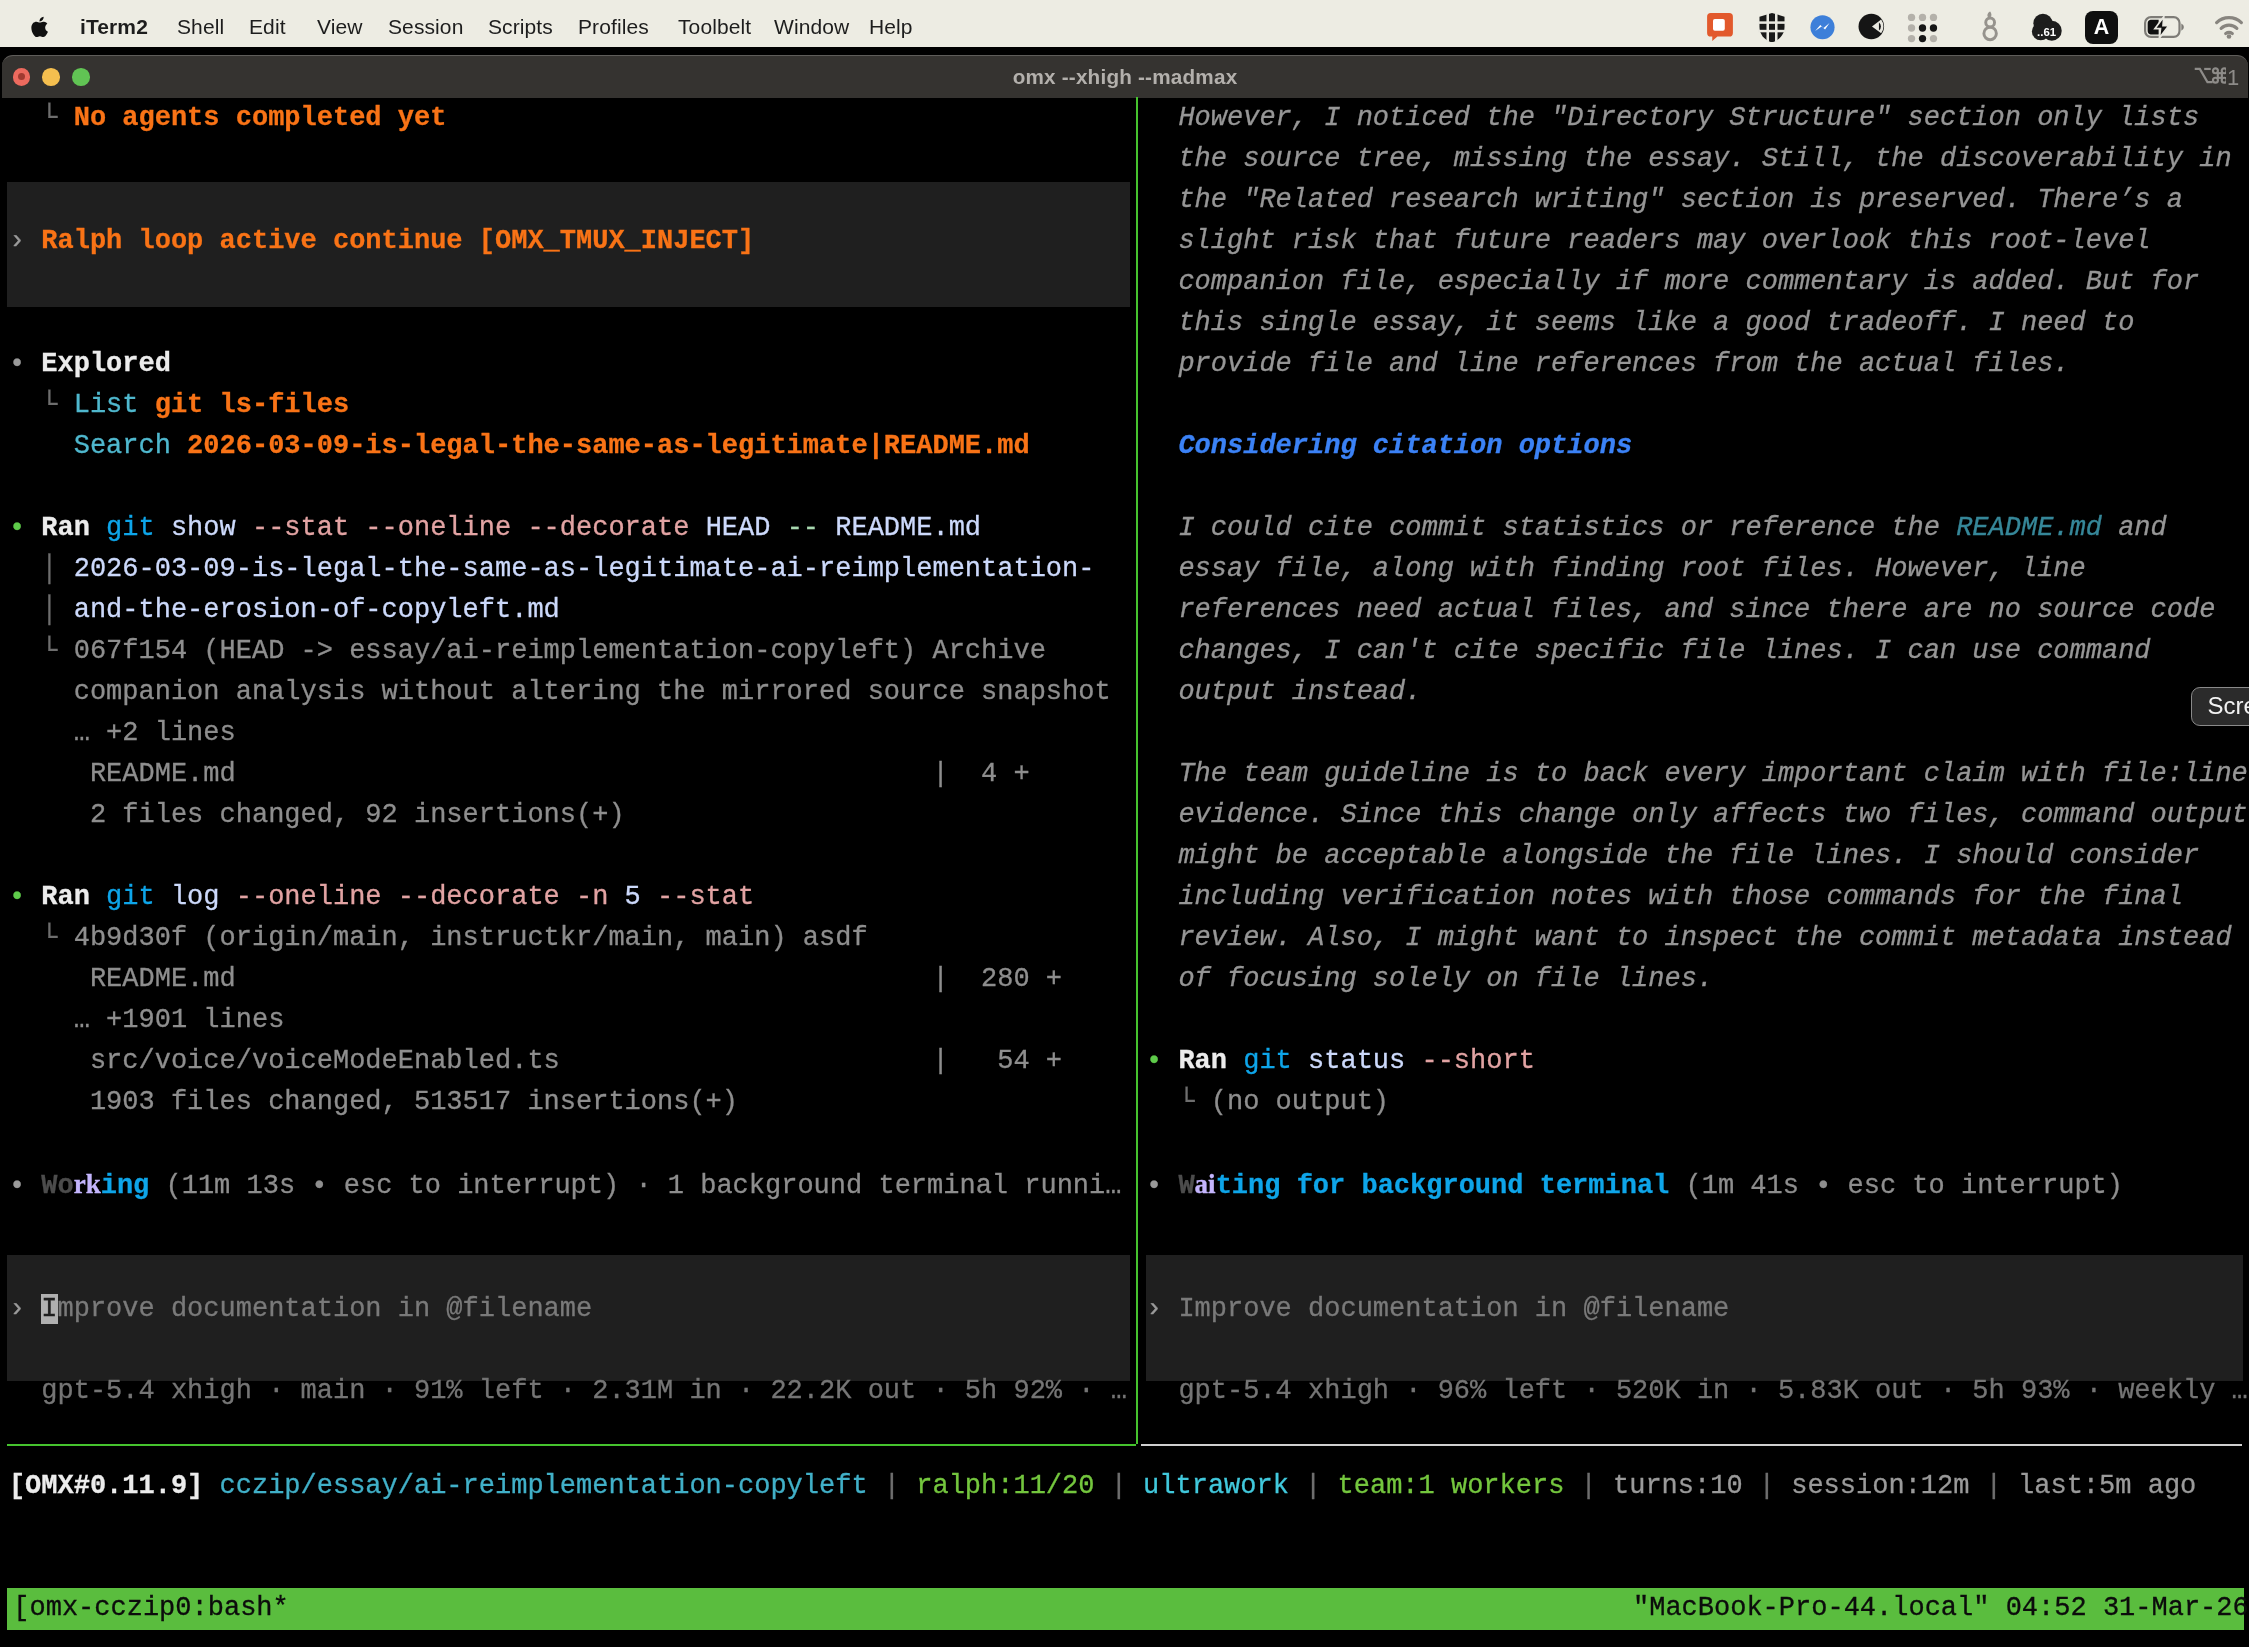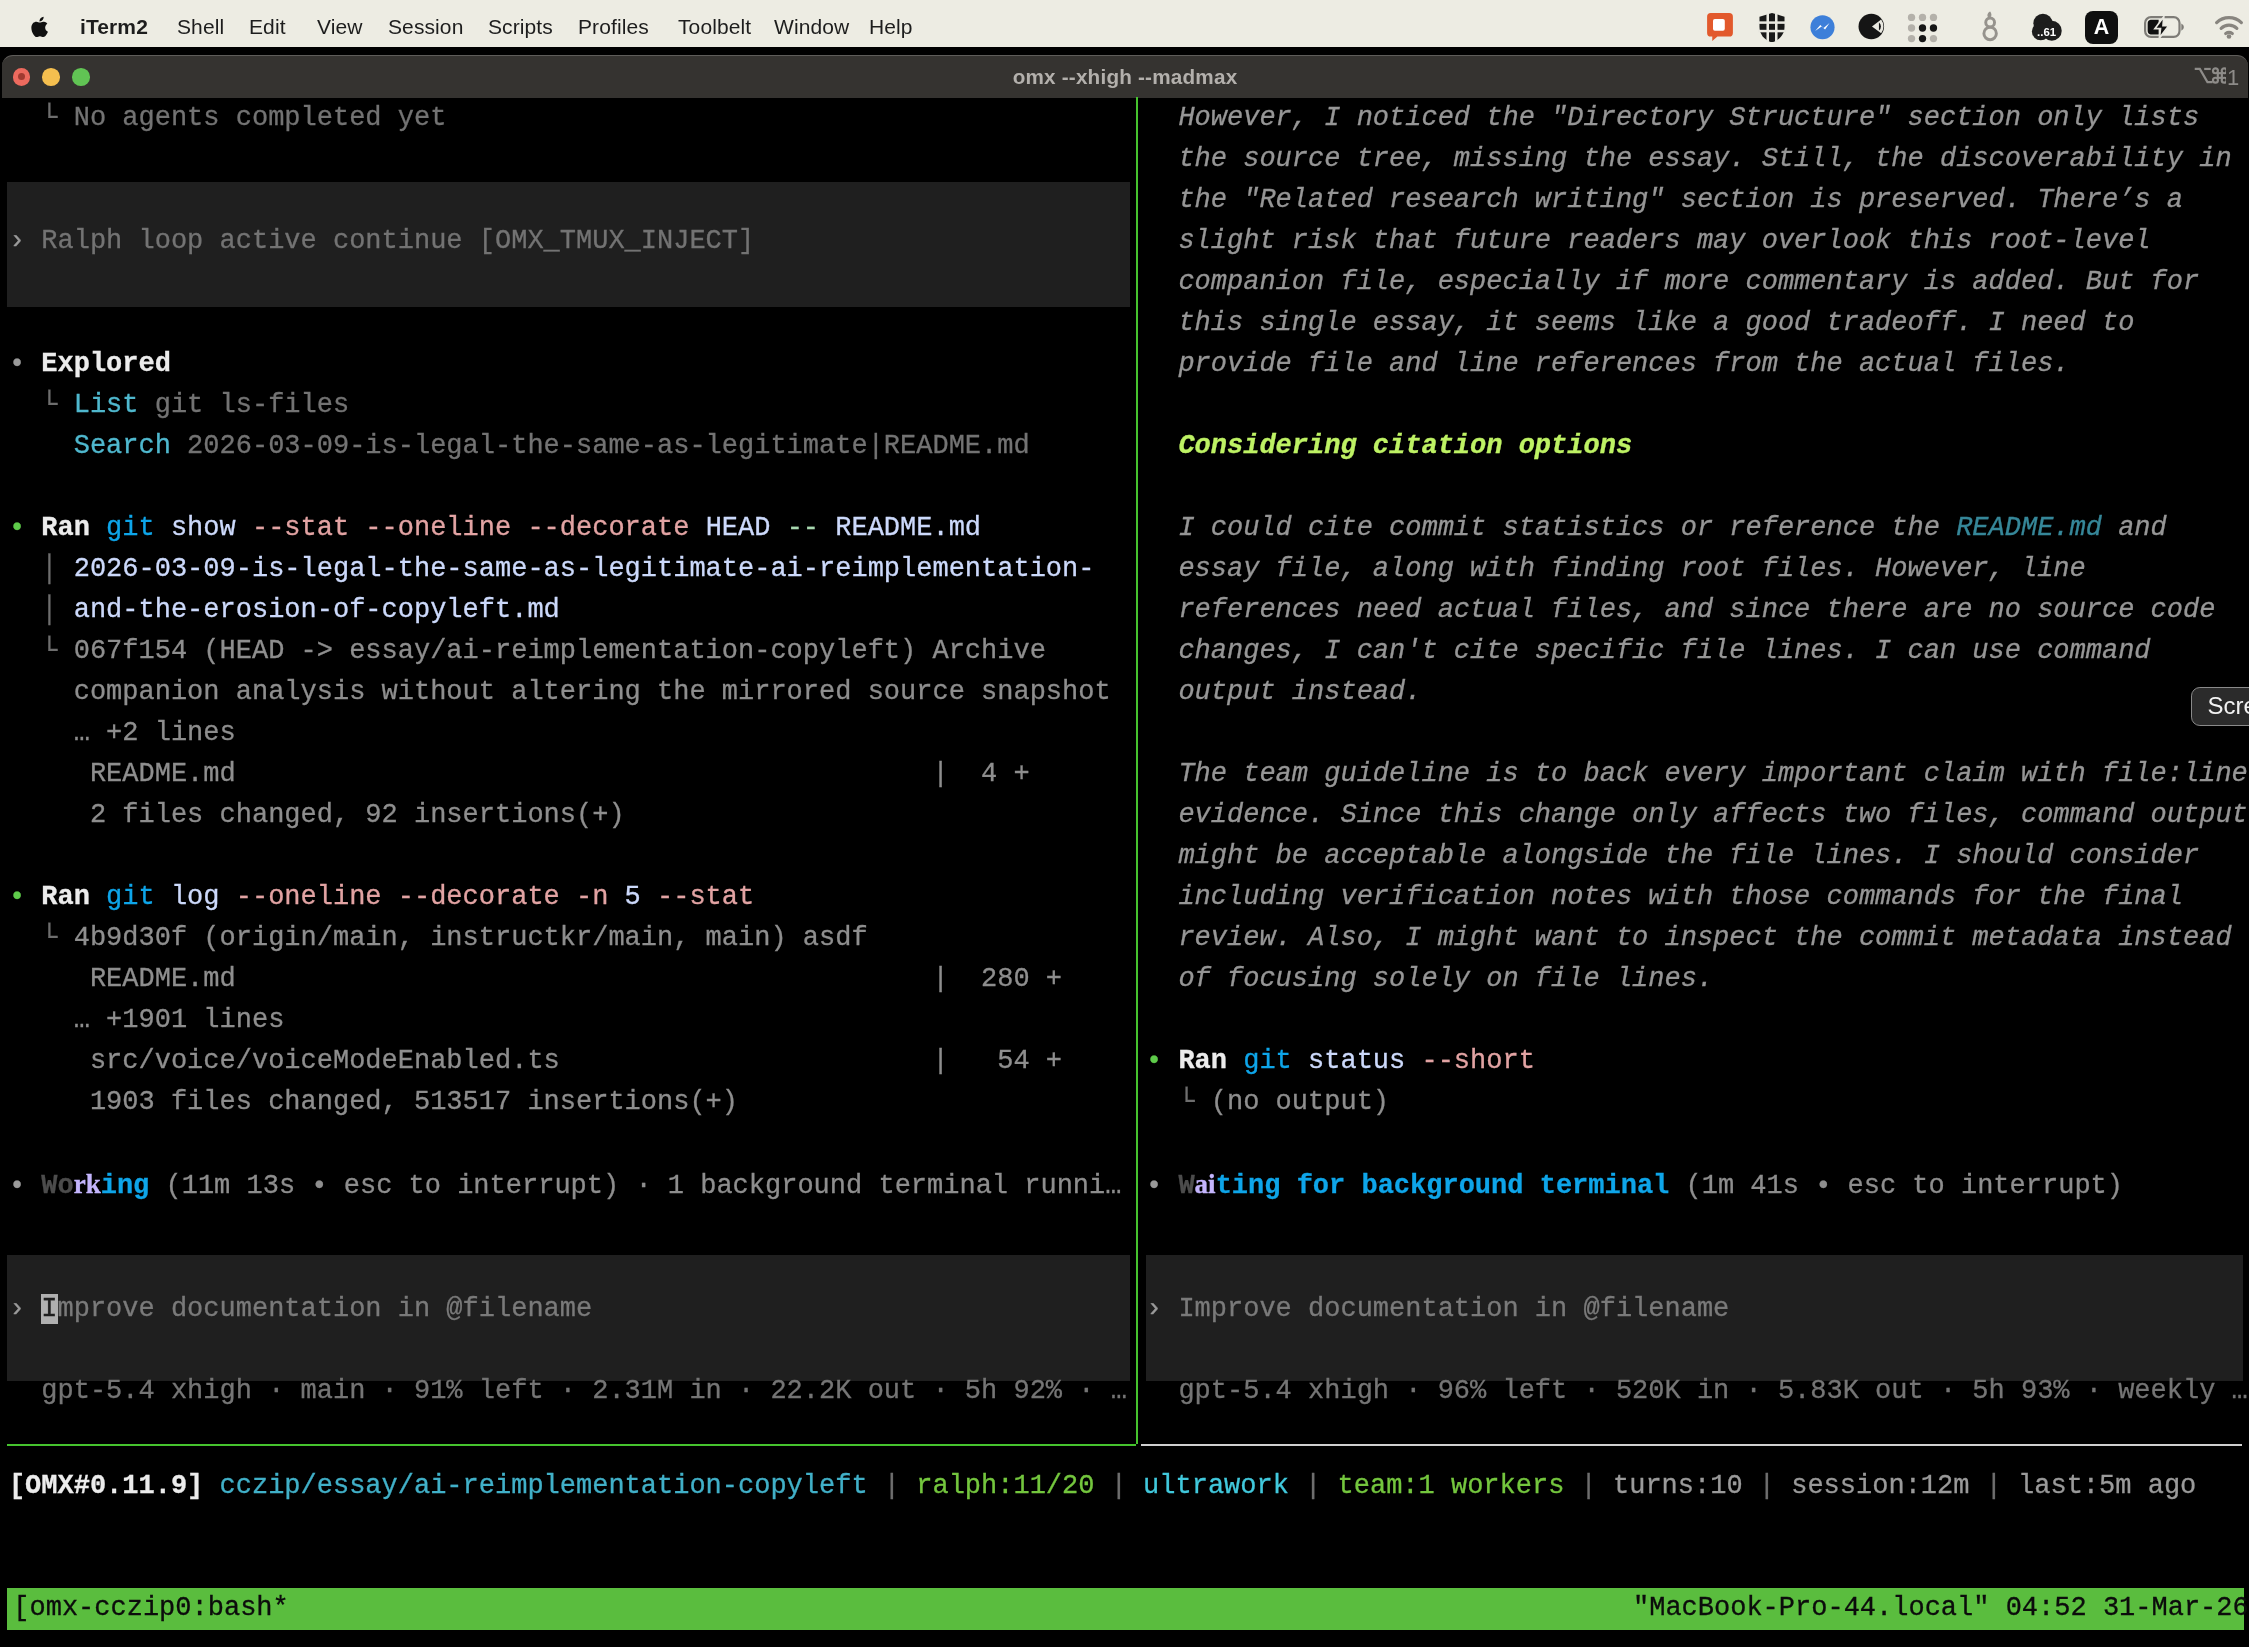--- a/index.html
+++ b/index.html
@@ -10,21 +10,21 @@
   #menubar { position:absolute; left:0; top:0; width:2250px; height:47px; background:#edece3; }
   .mitem { position:absolute; top:0; height:53px; line-height:53px; font-size:21px; letter-spacing:0.1px; color:#1d1d1d; white-space:nowrap; }
   .mbold { font-weight:bold; }
   
   #titlebar { position:absolute; left:2.2px; top:55px; width:2246px; height:43px; background:#353330; border-radius:11px 11px 0 0; border-top:1.5px solid #5f5d5a; }
   .tl { position:absolute; top:68px; width:17.7px; height:17.7px; border-radius:50%; }
   #wtitle { position:absolute; top:55px; left:0; width:2250px; height:43px; text-align:center; line-height:43px; font-size:20.7px; font-weight:bold; color:#b3b0ac; letter-spacing:0.2px; }
   pre, .srow { font-family:"Liberation Mono", monospace; font-size:27px; line-height:41px; white-space:pre; -webkit-text-stroke:0.3px currentColor; }
   .box { position:absolute; background:#1f1f1f; }
   
-  .g1 { color:#737373; }   
+  .g1 { color:#f97316;font-weight:bold; }   
   .g2 { color:#8e8e8e; }   
   .g3 { color:#757575; }   
   .tree { color:#6e6e6e; } 
   .wb { color:#ececec; font-weight:bold; }
   .blu { color:#0ea5e9; }
   .lav { color:#ccd9fb; }
   .pnk { color:#e2a3a3; }
   .grn { color:#a8d8b0; }
   .cyn { color:#4fb8ce; }
   .bul { color:#5ecb4a; }
@@ -190,21 +190,21 @@
   <span class="g3">gpt-5.4 xhigh · main · 91% left · 2.31M in · 22.2K out · 5h 92% · …</span></pre>
 
 <pre class="abs" id="rpane" style="left:1146px;top:98px">  <span class="ital">However, I noticed the "Directory Structure" section only lists</span>
   <span class="ital">the source tree, missing the essay. Still, the discoverability in</span>
   <span class="ital">the "Related research writing" section is preserved. There’s a</span>
   <span class="ital">slight risk that future readers may overlook this root-level</span>
   <span class="ital">companion file, especially if more commentary is added. But for</span>
   <span class="ital">this single essay, it seems like a good tradeoff. I need to</span>
   <span class="ital">provide file and line references from the actual files.</span>
 
-  <span class="ital" style="font-weight:bold;color:#bef264">Considering citation options</span>
+  <span class="ital" style="font-weight:bold;color:#3b82f6">Considering citation options</span>
 
   <span class="ital">I could cite commit statistics or reference the </span><span class="ital tealmd">README.md</span><span class="ital"> and</span>
   <span class="ital">essay file, along with finding root files. However, line</span>
   <span class="ital">references need actual files, and since there are no source code</span>
   <span class="ital">changes, I can't cite specific file lines. I can use command</span>
   <span class="ital">output instead.</span>
 
   <span class="ital">The team guideline is to back every important claim with file:line</span>
   <span class="ital">evidence. Since this change only affects two files, command output</span>
   <span class="ital">might be acceptable alongside the file lines. I should consider</span>

